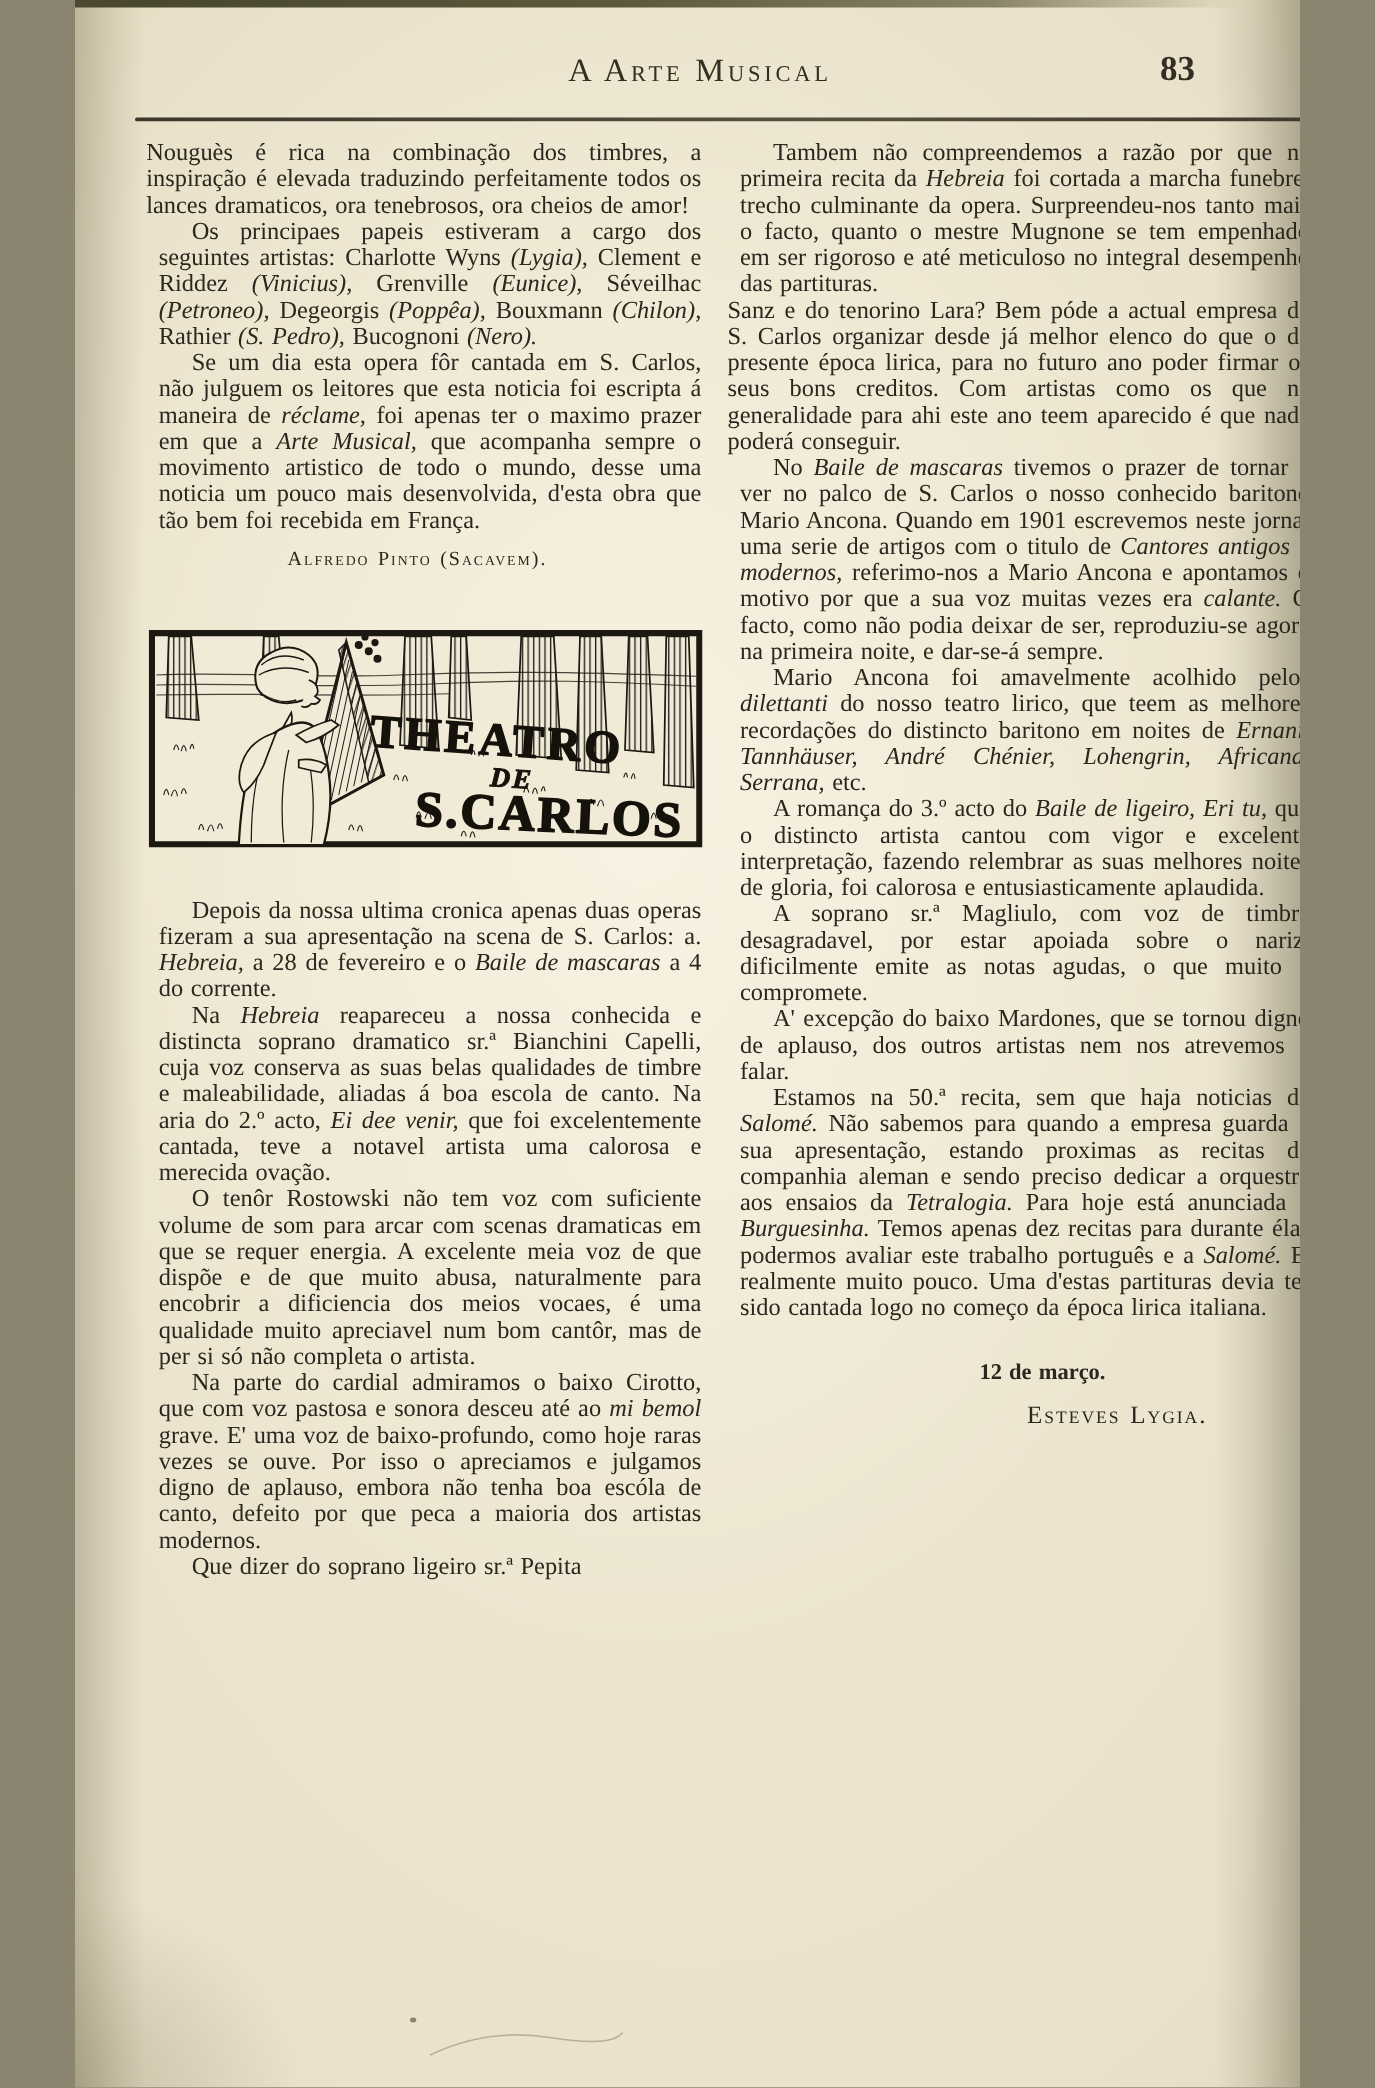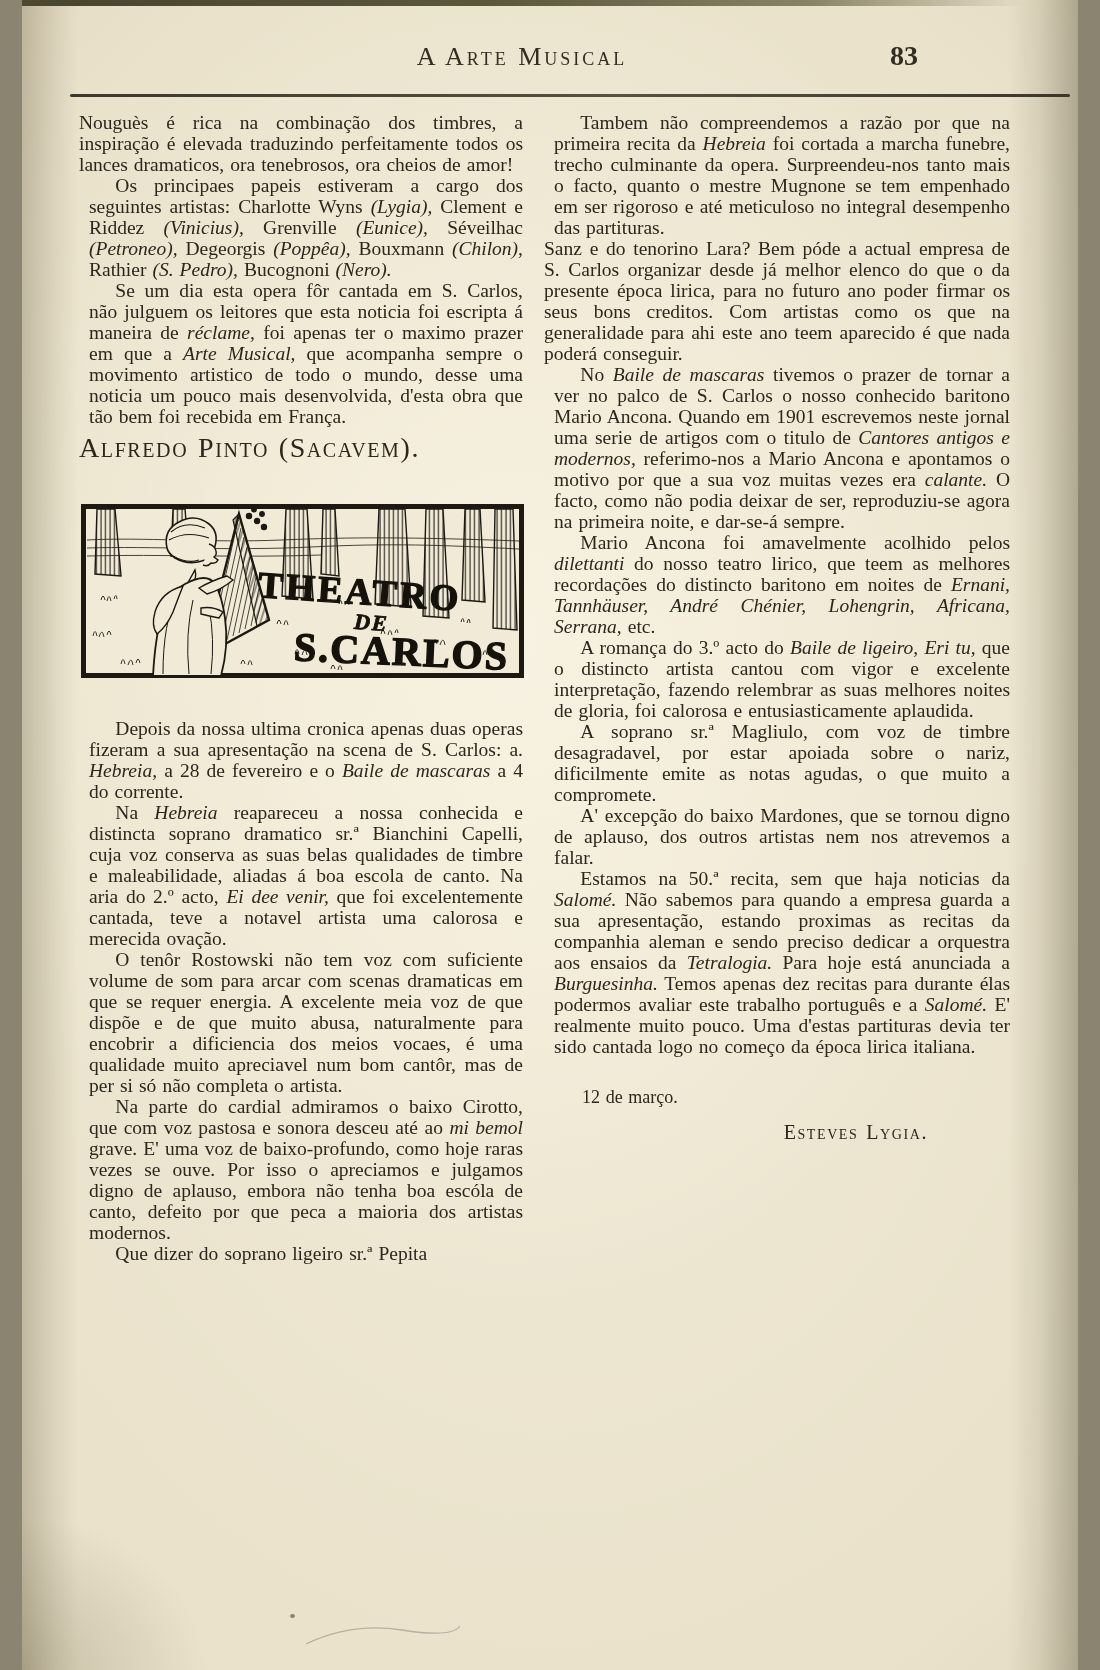--- a/index.html
+++ b/index.html
@@ -1,18 +1,18 @@
 <!DOCTYPE html>
 <html><head>
 <meta charset="utf-8">
 <style>
   html,body{margin:0;padding:0;background:#8a8470;}
   .page{
     position:relative;
-    width:1056px;height:1670px;
+    width:980px;height:1670px;
     margin:0 auto;
     overflow:hidden;
     font-family:"Liberation Serif", serif;
     color:#2b261e;
     background:
       radial-gradient(90% 70% at 46% 38%, rgba(255,252,238,.55) 0%, rgba(255,252,238,0) 60%),
       radial-gradient(120% 100% at 50% 50%, #efe8d4 0%, #eae2cb 55%, #ded3b7 85%, #cfc3a4 100%);
   }
   
   .edge-left{position:absolute;left:0;top:0;bottom:0;width:56px;
@@ -33,23 +33,23 @@
   .folio{position:absolute;left:868px;top:40px;font-size:28px;color:#332d23;font-weight:bold;}
   .head-rule{position:absolute;left:48px;top:94px;width:1000px;height:3px;
     background:linear-gradient(90deg,#3c372c,#57513f 55%,#3c372c);border-radius:2px;}
 
   .col{position:absolute;top:112px;font-size:19.5px;line-height:21px;
     text-align:justify;word-spacing:.06em;}
   .col-left{left:57px;width:444px;}
   .col-right{left:522px;width:466px;}
   .para{margin:0;text-indent:0;}
   .para.indent{text-indent:1.35em;margin-left:10px;}
-  .byline{margin:10px 0 0 0;text-align:left;padding-right:10px;
-    font-variant:small-caps;letter-spacing:1.6px;font-size:28px;text-indent:0;}
-  .dateline{margin:30px 0 0 38px;font-size:18px;text-align:left;text-indent:0;}
+  .byline{margin:10px 0 0 0;text-align:center;padding-right:10px;
+    font-variant:small-caps;letter-spacing:1.6px;font-size:16px;text-indent:0;}
+  .dateline{margin:30px 0 0 38px;font-size:18px;text-align:center;text-indent:0;font-weight:bold;}
   .sig-right{margin:14px 0 0 0;text-align:right;padding-right:82px;
     font-variant:small-caps;letter-spacing:1.6px;font-size:20px;text-indent:0;}
 
   .illus{display:block;margin:46px 0 40px 2px;}
 
   .scratch{position:absolute;left:280px;top:1618px;opacity:.35;pointer-events:none;}
   .speck{position:absolute;left:268px;top:1614px;width:5px;height:4px;border-radius:50%;
     background:#4a443a;opacity:.6;pointer-events:none;}
 </style>
 </head>

